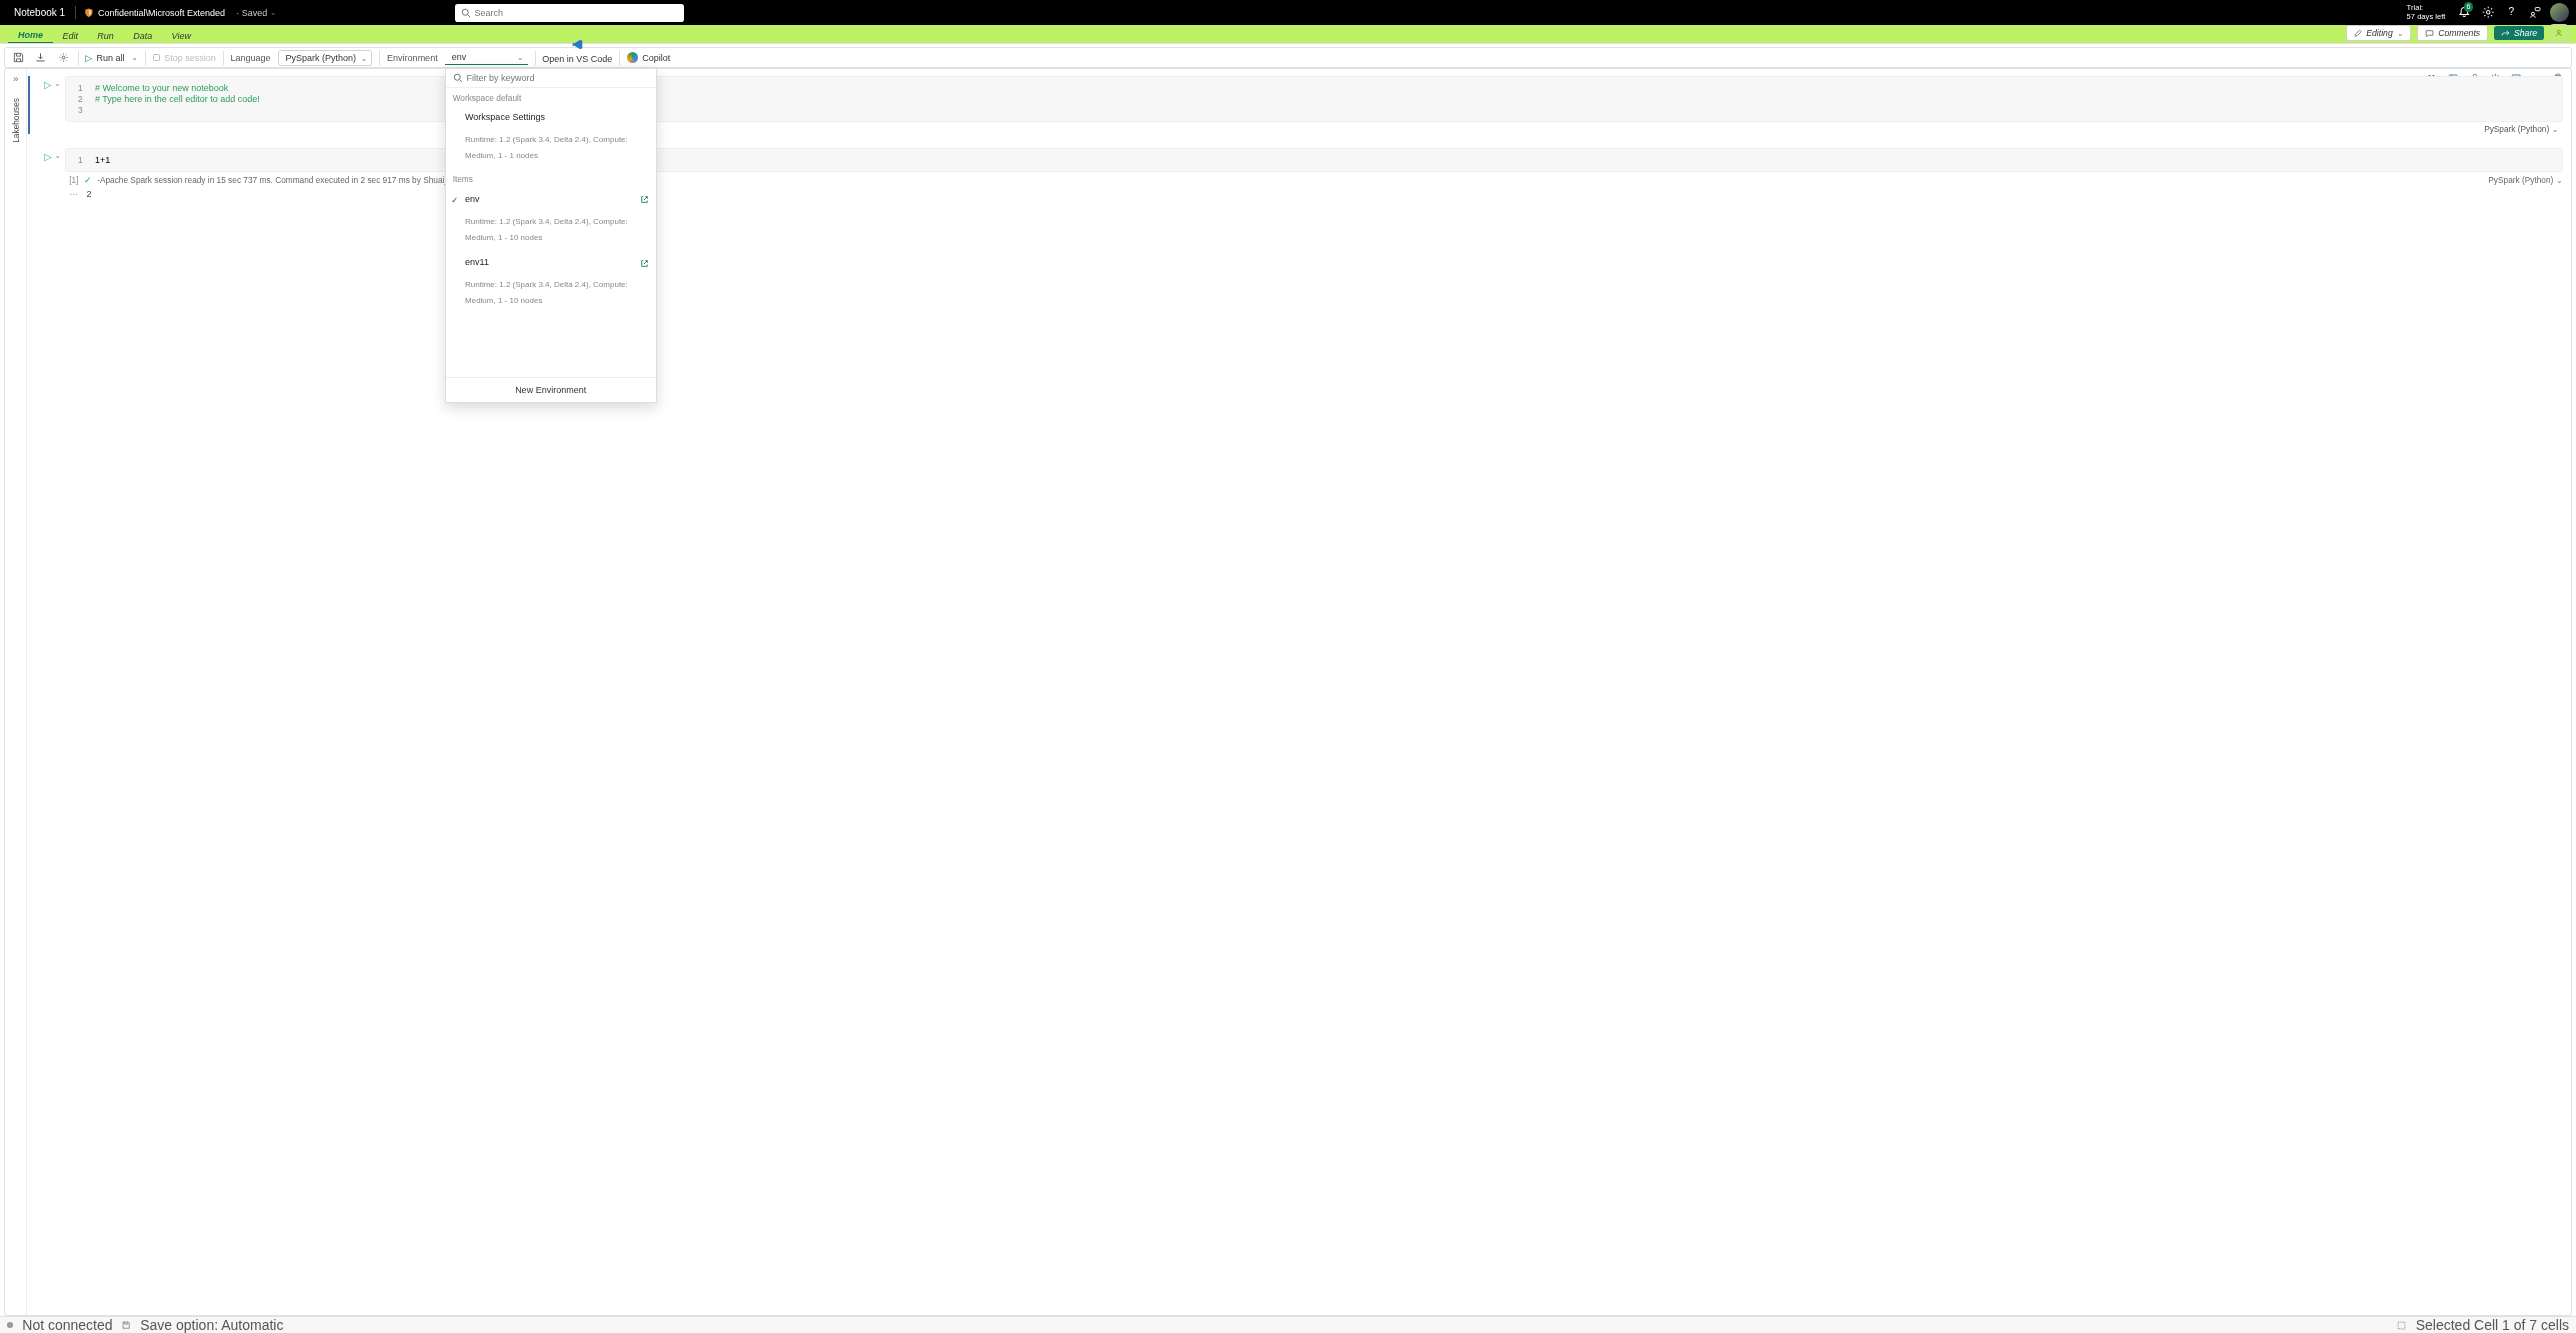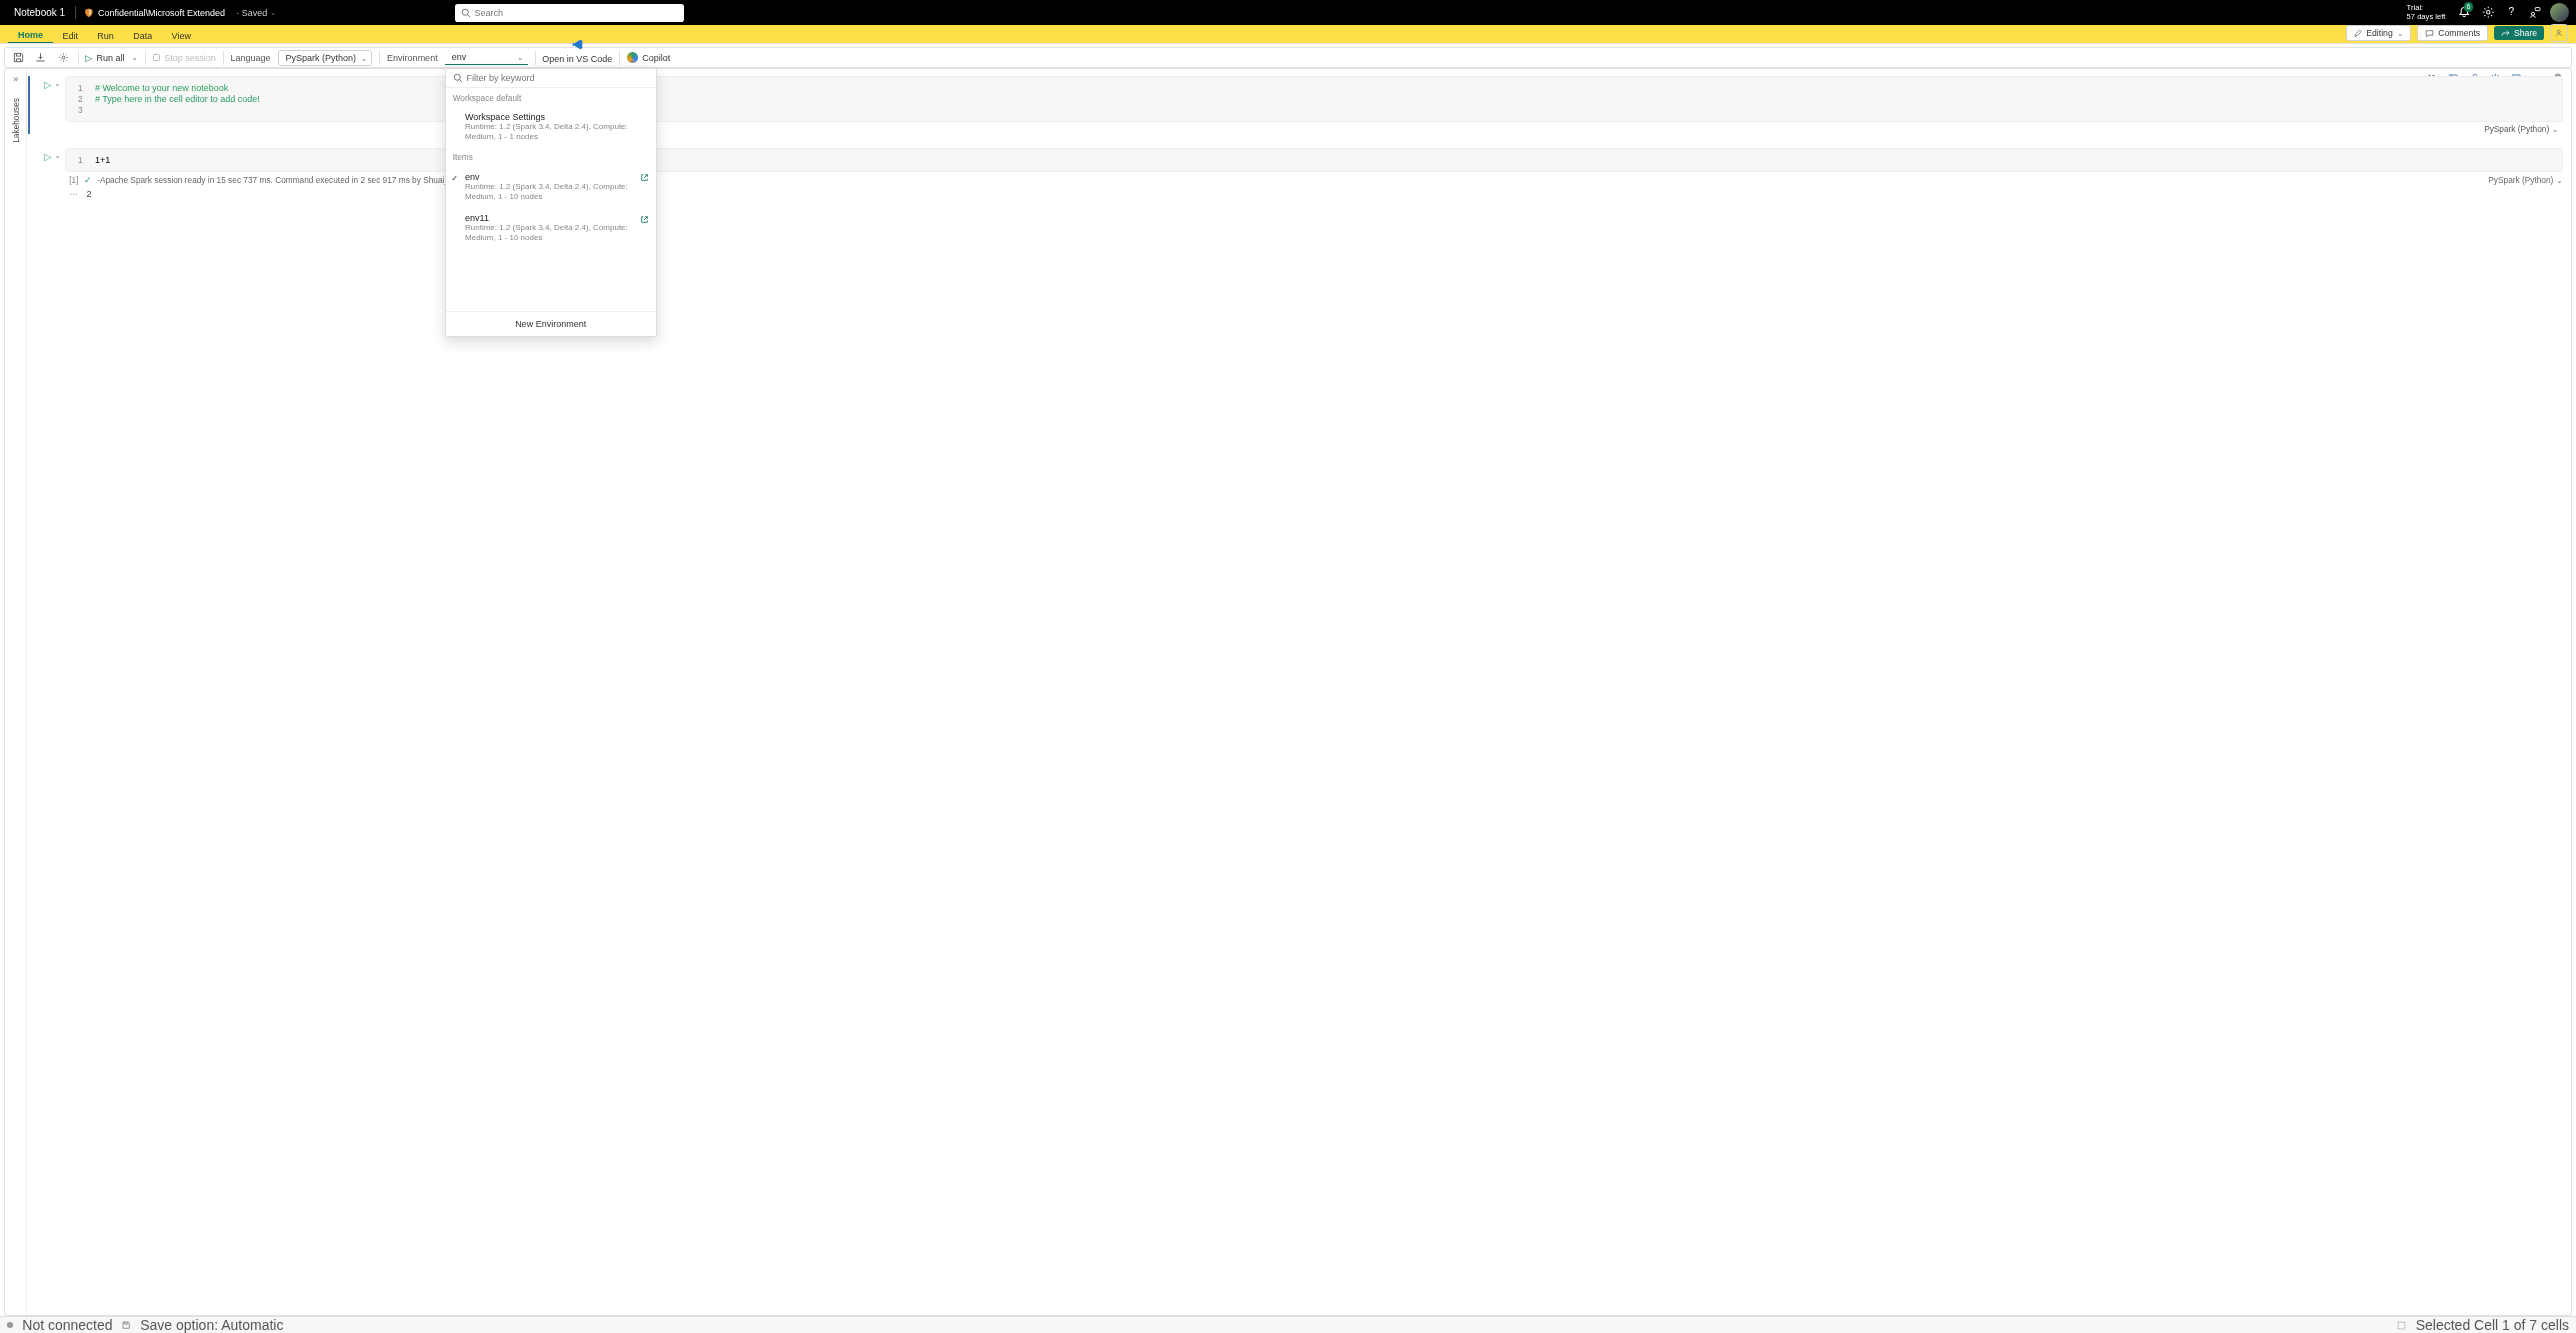--- a/index.html
+++ b/index.html
@@ -15,21 +15,21 @@
 .search-wrap { flex: 0 0 229px; margin-left: 173px; }
 .search { display: flex; align-items: center; background: #fff; border-radius: 2.8px; height: 18px; padding: 0 5.6px; gap: 4.2px; width: 100%; }
 .search input { border: none; outline: none; font-size: 9px; flex: 1; }
 .topbar-spacer { flex: 1; }
 .trial { font-size: 7.6px; line-height: 8.3px; text-align: left; color: #fff; margin-right: 7px; }
 .top-icon { width: 23.6px; height: 23.6px; display: flex; align-items: center; justify-content: center; cursor: pointer; position: relative; }
 .badge { position: absolute; top: 1.4px; right: 2.8px; background: #0f7b4b; color: #fff; font-size: 7px; width: 9.7px; height: 9.7px; border-radius: 50%; display: flex; align-items: center; justify-content: center; }
 .avatar { width: 19.4px; height: 19.4px; border-radius: 50%; background: linear-gradient(135deg,#8a6,#335); margin-left:2.8px; }
 
 
-.tabrow { height: 19.4px; background: #fde047; border-bottom: 0.7px solid #e0e0e0; display: flex; align-items: flex-end; padding: 0 8.3px; gap: 0; }
+.tabrow { height: 19.4px; background: #bef264; border-bottom: 0.7px solid #e0e0e0; display: flex; align-items: flex-end; padding: 0 8.3px; gap: 0; font-style: italic; }
 .tab { font-size: 9px; padding: 3.5px 9.7px 2.8px; color: #333; cursor: pointer; }
 .tab.active { color: #117865; border-bottom: 1.4px solid #117865; font-weight: 600; }
 .tabrow-spacer { flex: 1; }
 .tabrow-right { display: flex; align-items: center; gap: 5.6px; padding-bottom: 1.4px; }
 .tool-btn-sm { display: flex; align-items: center; gap: 4.2px; font-size: 8.7px; border: 0.7px solid #d0d0d0; background: #fff; border-radius: 2.8px; padding: 2.1px 7px; cursor: pointer; color:#333; }
 .share-btn { background: #117865; color: #fff; border: none; }
 .people-icon-box { width:18px; height:18px; border:0.7px solid #d0d0d0; border-radius:2.8px; display:flex; align-items:center; justify-content:center; }
 
 
 .ribbon { height: 21px; background: #fff; border: 0.7px solid #e0e0e0; margin: 2.8px 4.2px 0 4.2px; border-radius: 2.8px; display: flex; align-items: center; padding: 0 5.6px; gap: 7px; font-size: 9px; color:#333; position:relative; z-index:5;}
@@ -51,21 +51,21 @@
 
 
 .env-panel { position:absolute; top:18px; left:0; width:212px; background:#fff; border:0.7px solid #ddd; box-shadow:0 4.2px 14px rgba(0,0,0,.15); border-radius:1.4px; z-index:100; font-size:9px; color:#333; display:flex; flex-direction:column; }
 .env-filter { display:flex; align-items:center; gap:4.2px; padding:4.2px 7px; border-bottom:0.7px solid #eee; }
 .env-filter input { border:none; outline:none; flex:1; font-size:9px; }
 .env-head { padding:4.2px 7px; font-size:8.3px; color:#888; }
 .env-item { padding:5.6px 18px 5.6px 19.4px; position:relative; cursor:pointer; }
 .env-item .check { position:absolute; left:5.6px; top:7px; color:#444; font-size:8.3px; }
 .env-item .open { position:absolute; right:7px; top:7px; color:#117865; }
 .env-name { font-size:9px; color:#222; }
-.env-sub { font-size:8px; color:#888; line-height:10px; margin-top:0;}
+.env-sub { font-size:8px; color:#888; line-height:16px; margin-top:10px;}
 .env-spacer { flex:0 0 62px; }
 .env-footer { border-top:0.7px solid #eee; text-align:center; padding:7px; font-size:9px; cursor:pointer; }
 
 
 .main { position:absolute; top:68px; left:4.2px; right:4.2px; bottom:16.7px; border:0.7px solid #e0e0e0; border-radius:2.8px; background:#fff; display:flex; }
 .sidecol { width:22px; border-right:0.7px solid #eee; display:flex; flex-direction:column; align-items:center; padding-top:4.2px; gap:14px; }
 .side-exp { color:#666; transform:rotate(0deg); font-size:9.7px; cursor:pointer;}
 .side-label { writing-mode:vertical-rl; transform:rotate(180deg); font-size:8.3px; color:#444; }
 
 .cells { flex:1; padding:7px 8.3px 7px 2.8px; overflow:auto; position:relative;}

